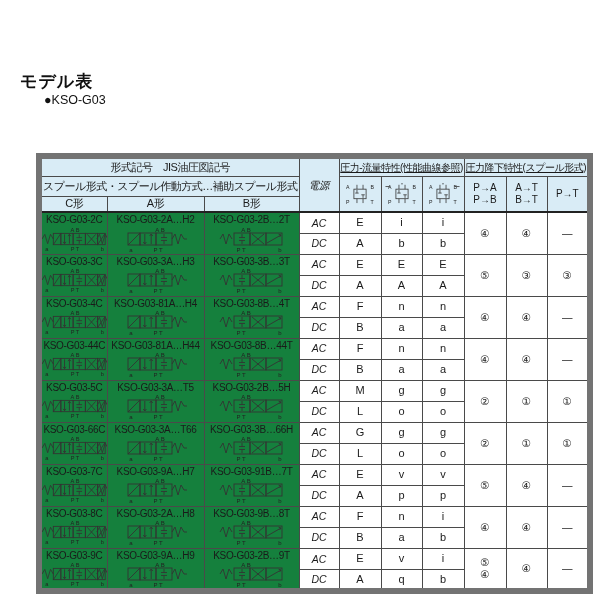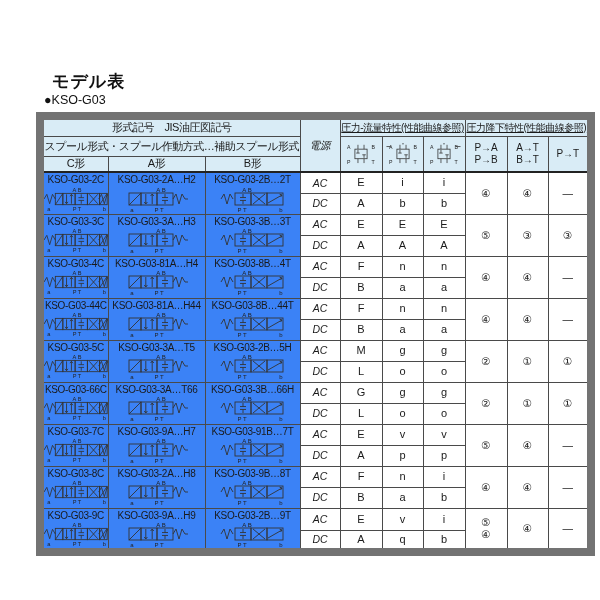--- a/index.html
+++ b/index.html
@@ -1,41 +1,42 @@
 <!DOCTYPE html>
 <html><head>
 <meta charset="utf-8">
 <style>
   html,body{margin:0;padding:0;}
   body{
     width:600px;height:600px;position:relative;background:#ffffff;
     font-family:"Liberation Sans","DejaVu Sans",sans-serif;color:#1a1a1a;
   }
   .page-title{
-    position:absolute;left:52px;top:70px;font-size:17px;font-weight:bold;
+    position:absolute;left:20px;top:70px;font-size:17px;font-weight:bold;
     letter-spacing:1px;color:#111;
   }
   .page-subtitle{
     position:absolute;left:44px;top:93px;font-size:12.5px;color:#111;
   }
   .tbl-wrap{position:absolute;left:36px;top:112px;}
   table{
     border-collapse:collapse;table-layout:fixed;width:551px;
-    border:8px solid #737373;
+    border:6px solid #737373;
+    margin-top:41px;
   }
   td{
     border:1px solid #4a4a4a;text-align:center;vertical-align:middle;
     padding:0;overflow:hidden;font-size:11px;line-height:1.15;
   }
   tr.hrow td{background:#d9ecf6;}
   td.hb{border-bottom:2px solid #222;}
   .jp-sm{font-size:10px;letter-spacing:-0.5px;white-space:nowrap;text-decoration:underline;}
   .jp-md{font-size:11px;letter-spacing:-0.5px;white-space:nowrap;}
   .preline{white-space:pre-line;font-size:10px;}
-  .model-cell{vertical-align:top;background:#3b82f6;}
+  .model-cell{vertical-align:top;background:#15803d;}
   .model-code{font-size:10px;letter-spacing:-0.3px;white-space:nowrap;margin-top:1px;}
   .valve-box{display:block;margin:0 auto;}
   .pwr{font-size:10.5px;font-style:italic;}
   .ltr{font-size:11px;}
   .circ{font-size:10.5px;color:#222;}
   svg text{fill:#222;}
   svg path,svg line,svg rect,svg polyline{stroke:#333;fill:none;}
 </style>
 </head>
 <body>
@@ -56,21 +57,21 @@
         <col style="width:42px">
         <col style="width:41px">
         <col style="width:43px">
   </colgroup>
 
   <tbody>
         <tr class="hrow" style="height:20px">
     <td colspan="3" class="jp-md">形式記号　JIS油圧図記号</td>
     <td rowspan="3" class="pwr hb">電源</td>
     <td colspan="3" class="jp-sm">圧力-流量特性(性能曲線参照)</td>
-    <td colspan="3" class="jp-sm">圧力降下特性(性能曲線参照)</td>
+    <td colspan="3" class="jp-sm">圧力降下特性(スプール形式)</td>
   </tr>
   <tr class="hrow" style="height:20px">
     <td colspan="3" class="jp-md">スプール形式・スプール作動方式…補助スプール形式</td>
     <td rowspan="2" class="hb">
             <svg class="valve-box" width="40" height="29" viewBox="0 0 46 30">
               <rect x="16" y="10" width="14" height="11" stroke-width="0.9"></rect>
     <line x1="19.5" y1="5" x2="19.5" y2="10" stroke-width="0.9"></line>
               <line x1="26.5" y1="5" x2="26.5" y2="10" stroke-width="0.9"></line>
     <line x1="19.5" y1="21" x2="19.5" y2="26" stroke-width="0.9"></line>
               <line x1="26.5" y1="21" x2="26.5" y2="26" stroke-width="0.9"></line>

